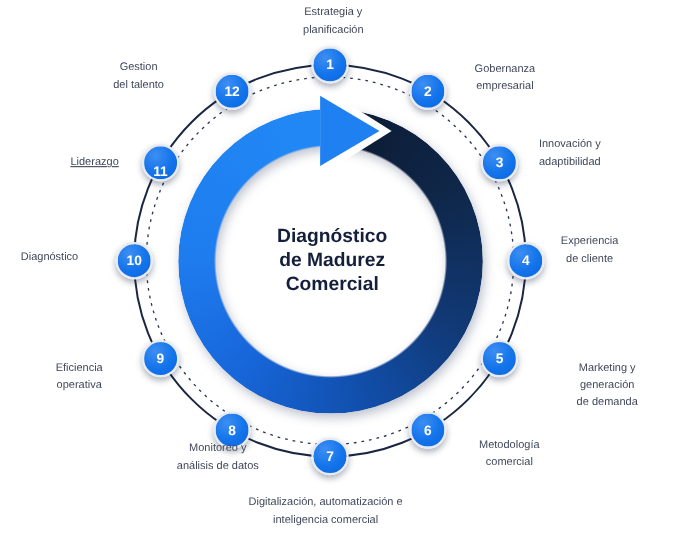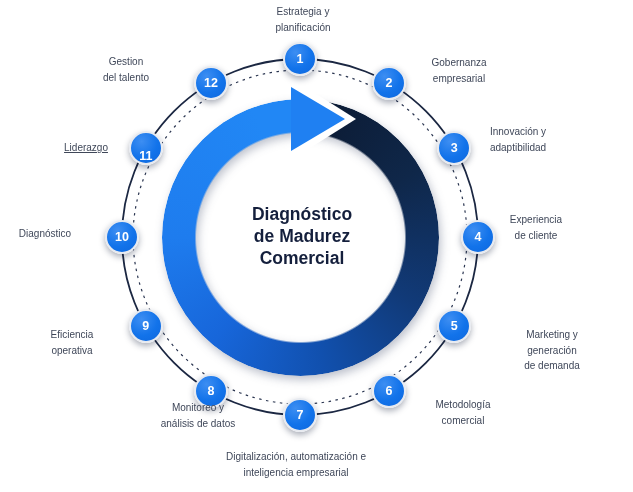--- a/index.html
+++ b/index.html
@@ -120,21 +120,21 @@
 de demanda</div>
       <div class="node" style="left: 372px; top: 374.153px;">
         <span class="num">6</span>
       </div>
       <div class="step-label" style="left: 463px; top: 397px;">Metodología
 comercial</div>
       <div class="node" style="left: 283px; top: 398px;">
         <span class="num">7</span>
       </div>
       <div class="step-label" style="left: 296px; top: 449px;">Digitalización, automatización e
-inteligencia empresarial</div>
+inteligencia comercial</div>
       <div class="node" style="left: 194px; top: 374.153px;">
         <span class="num">8</span>
       </div>
       <div class="step-label" style="left: 150px; top: 400px; margin-left: 48px;">Monitoreo y
 análisis de datos</div>
       <div class="node" style="left: 128.847px; top: 309px;">
         <span class="num">9</span>
       </div>
       <div class="step-label" style="left: 72px; top: 327px;">Eficiencia
 operativa</div>

